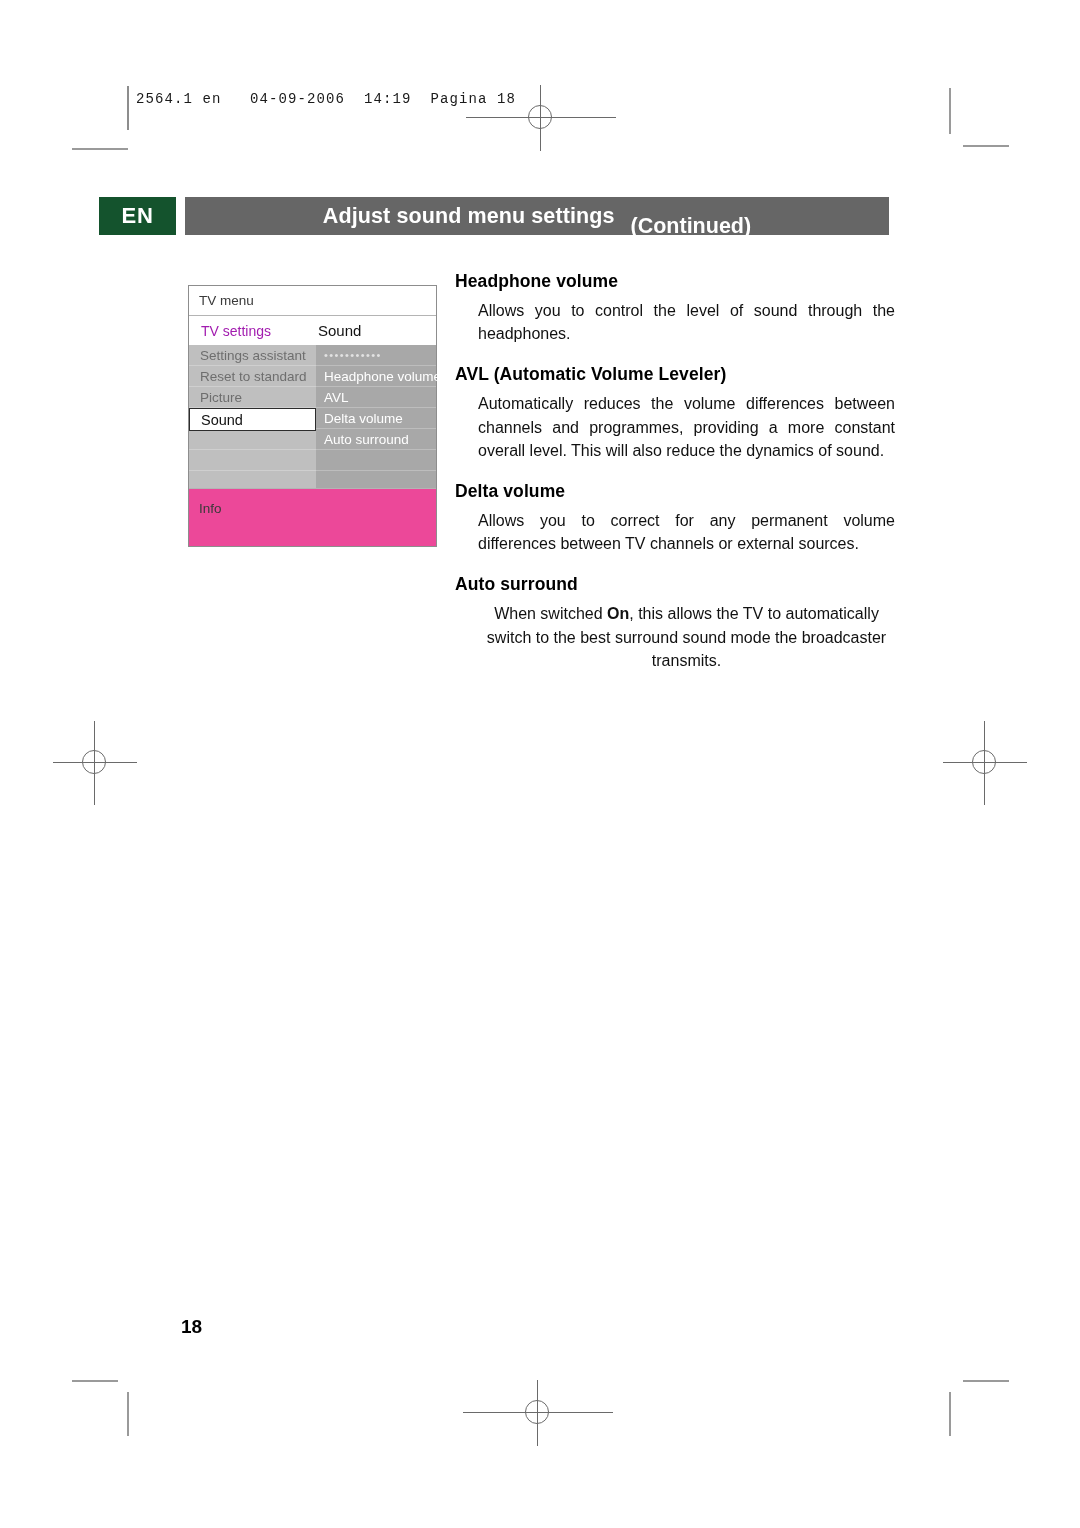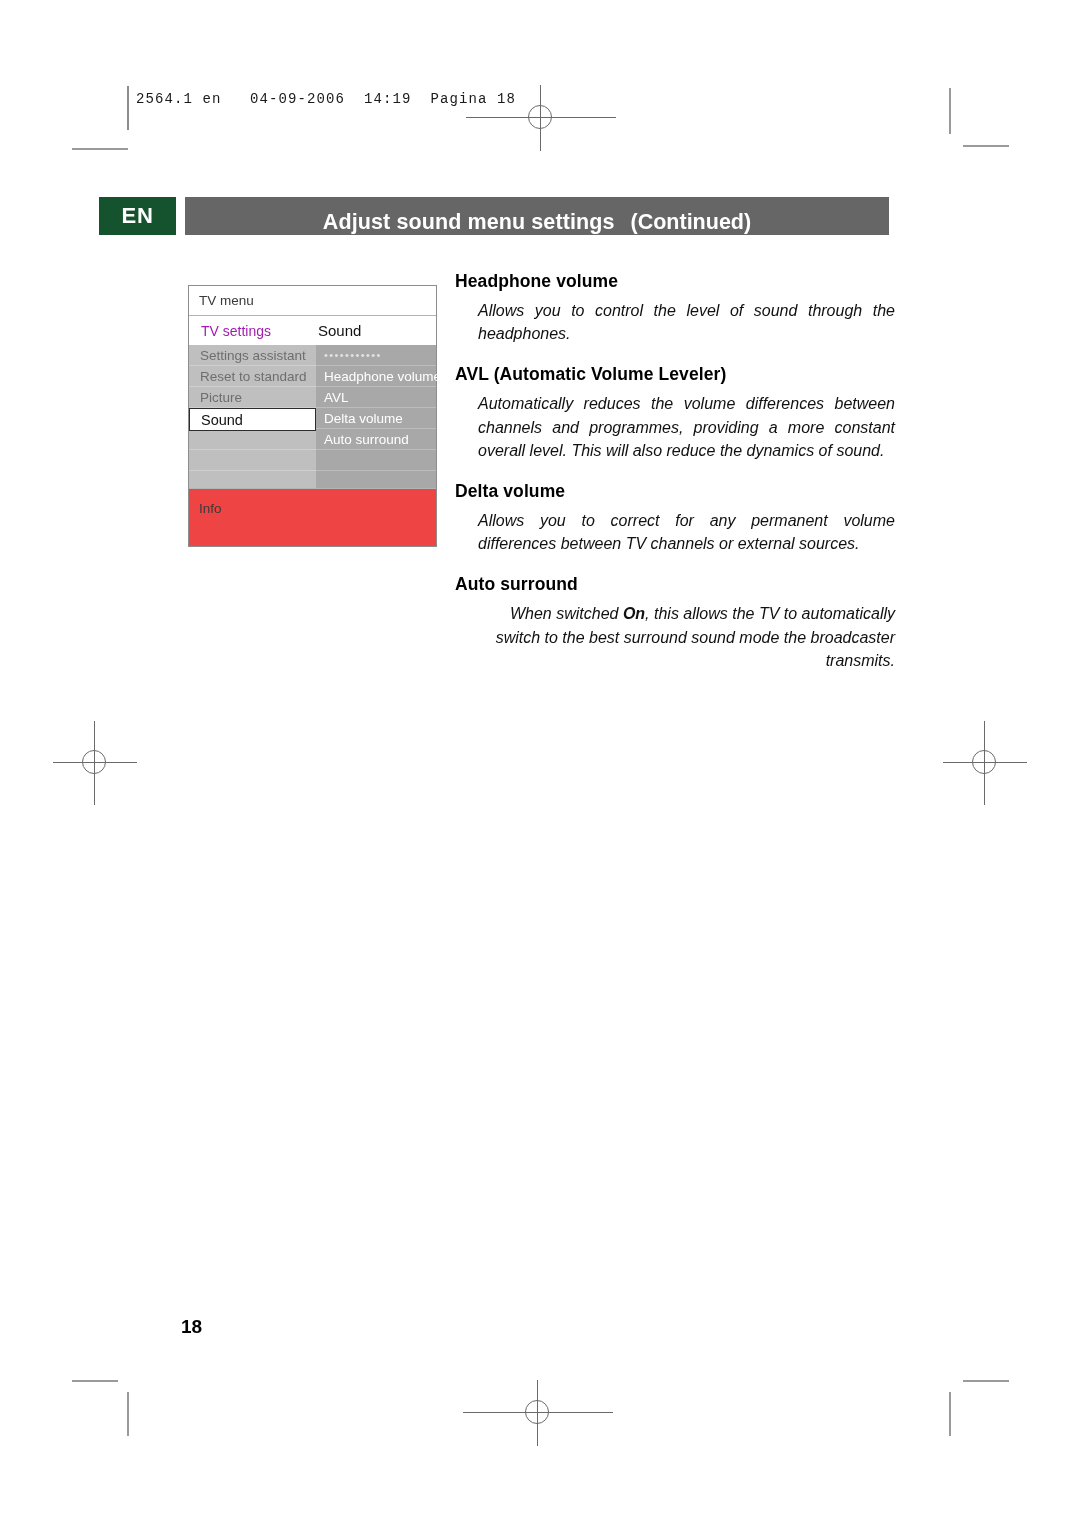--- a/index.html
+++ b/index.html
@@ -99,21 +99,21 @@
   }
   .title-bar {
     position: absolute;
     left: 86px;
     top: 0;
     width: 704px;
     height: 38px;
     background: #666666;
     color: #ffffff;
     display: flex;
-    align-items: flex-end;
+    align-items: center;
     justify-content: center;
   }
   .title-bar .t-main {
     font-size: 21.5px;
     font-weight: bold;
     letter-spacing: 0.1px;
   }
   .title-bar .t-cont {
     font-size: 21.5px;
     font-weight: bold;
@@ -229,21 +229,21 @@
     padding-left: 11px;
     font-size: 14.5px;
     color: #111111;
     z-index: 3;
   }
   .tm-info {
     position: absolute;
     left: 0; top: 202px;
     width: 100%;
     bottom: 0;
-    background: #ef4444;
+    background: #ec4899;
     border-top: 1.2px solid #b4b4b4;
     padding-left: 10px;
     padding-top: 12px;
     box-sizing: border-box;
     font-size: 13.5px;
     color: #3a3a3a;
   }
 
   
   .article {
@@ -261,23 +261,22 @@
     letter-spacing: 0.1px;
   }
   .sec p {
     margin: 0 0 19px 0;
     padding-left: 23px;
     font-size: 16px;
     line-height: 1.45;
     color: #111111;
     text-align: justify;
     text-justify: inter-word;
-    font-style: italic;
-  }
-  .sec p.nojust { text-align: right; }
+  }
+  .sec p.nojust { text-align: center; }
   .sec p b { font-weight: bold; }
 
   
   .pageno {
     position: absolute;
     left: 181px;
     top: 1316px;
     font-size: 19px;
     font-weight: bold;
     color: #000000;

